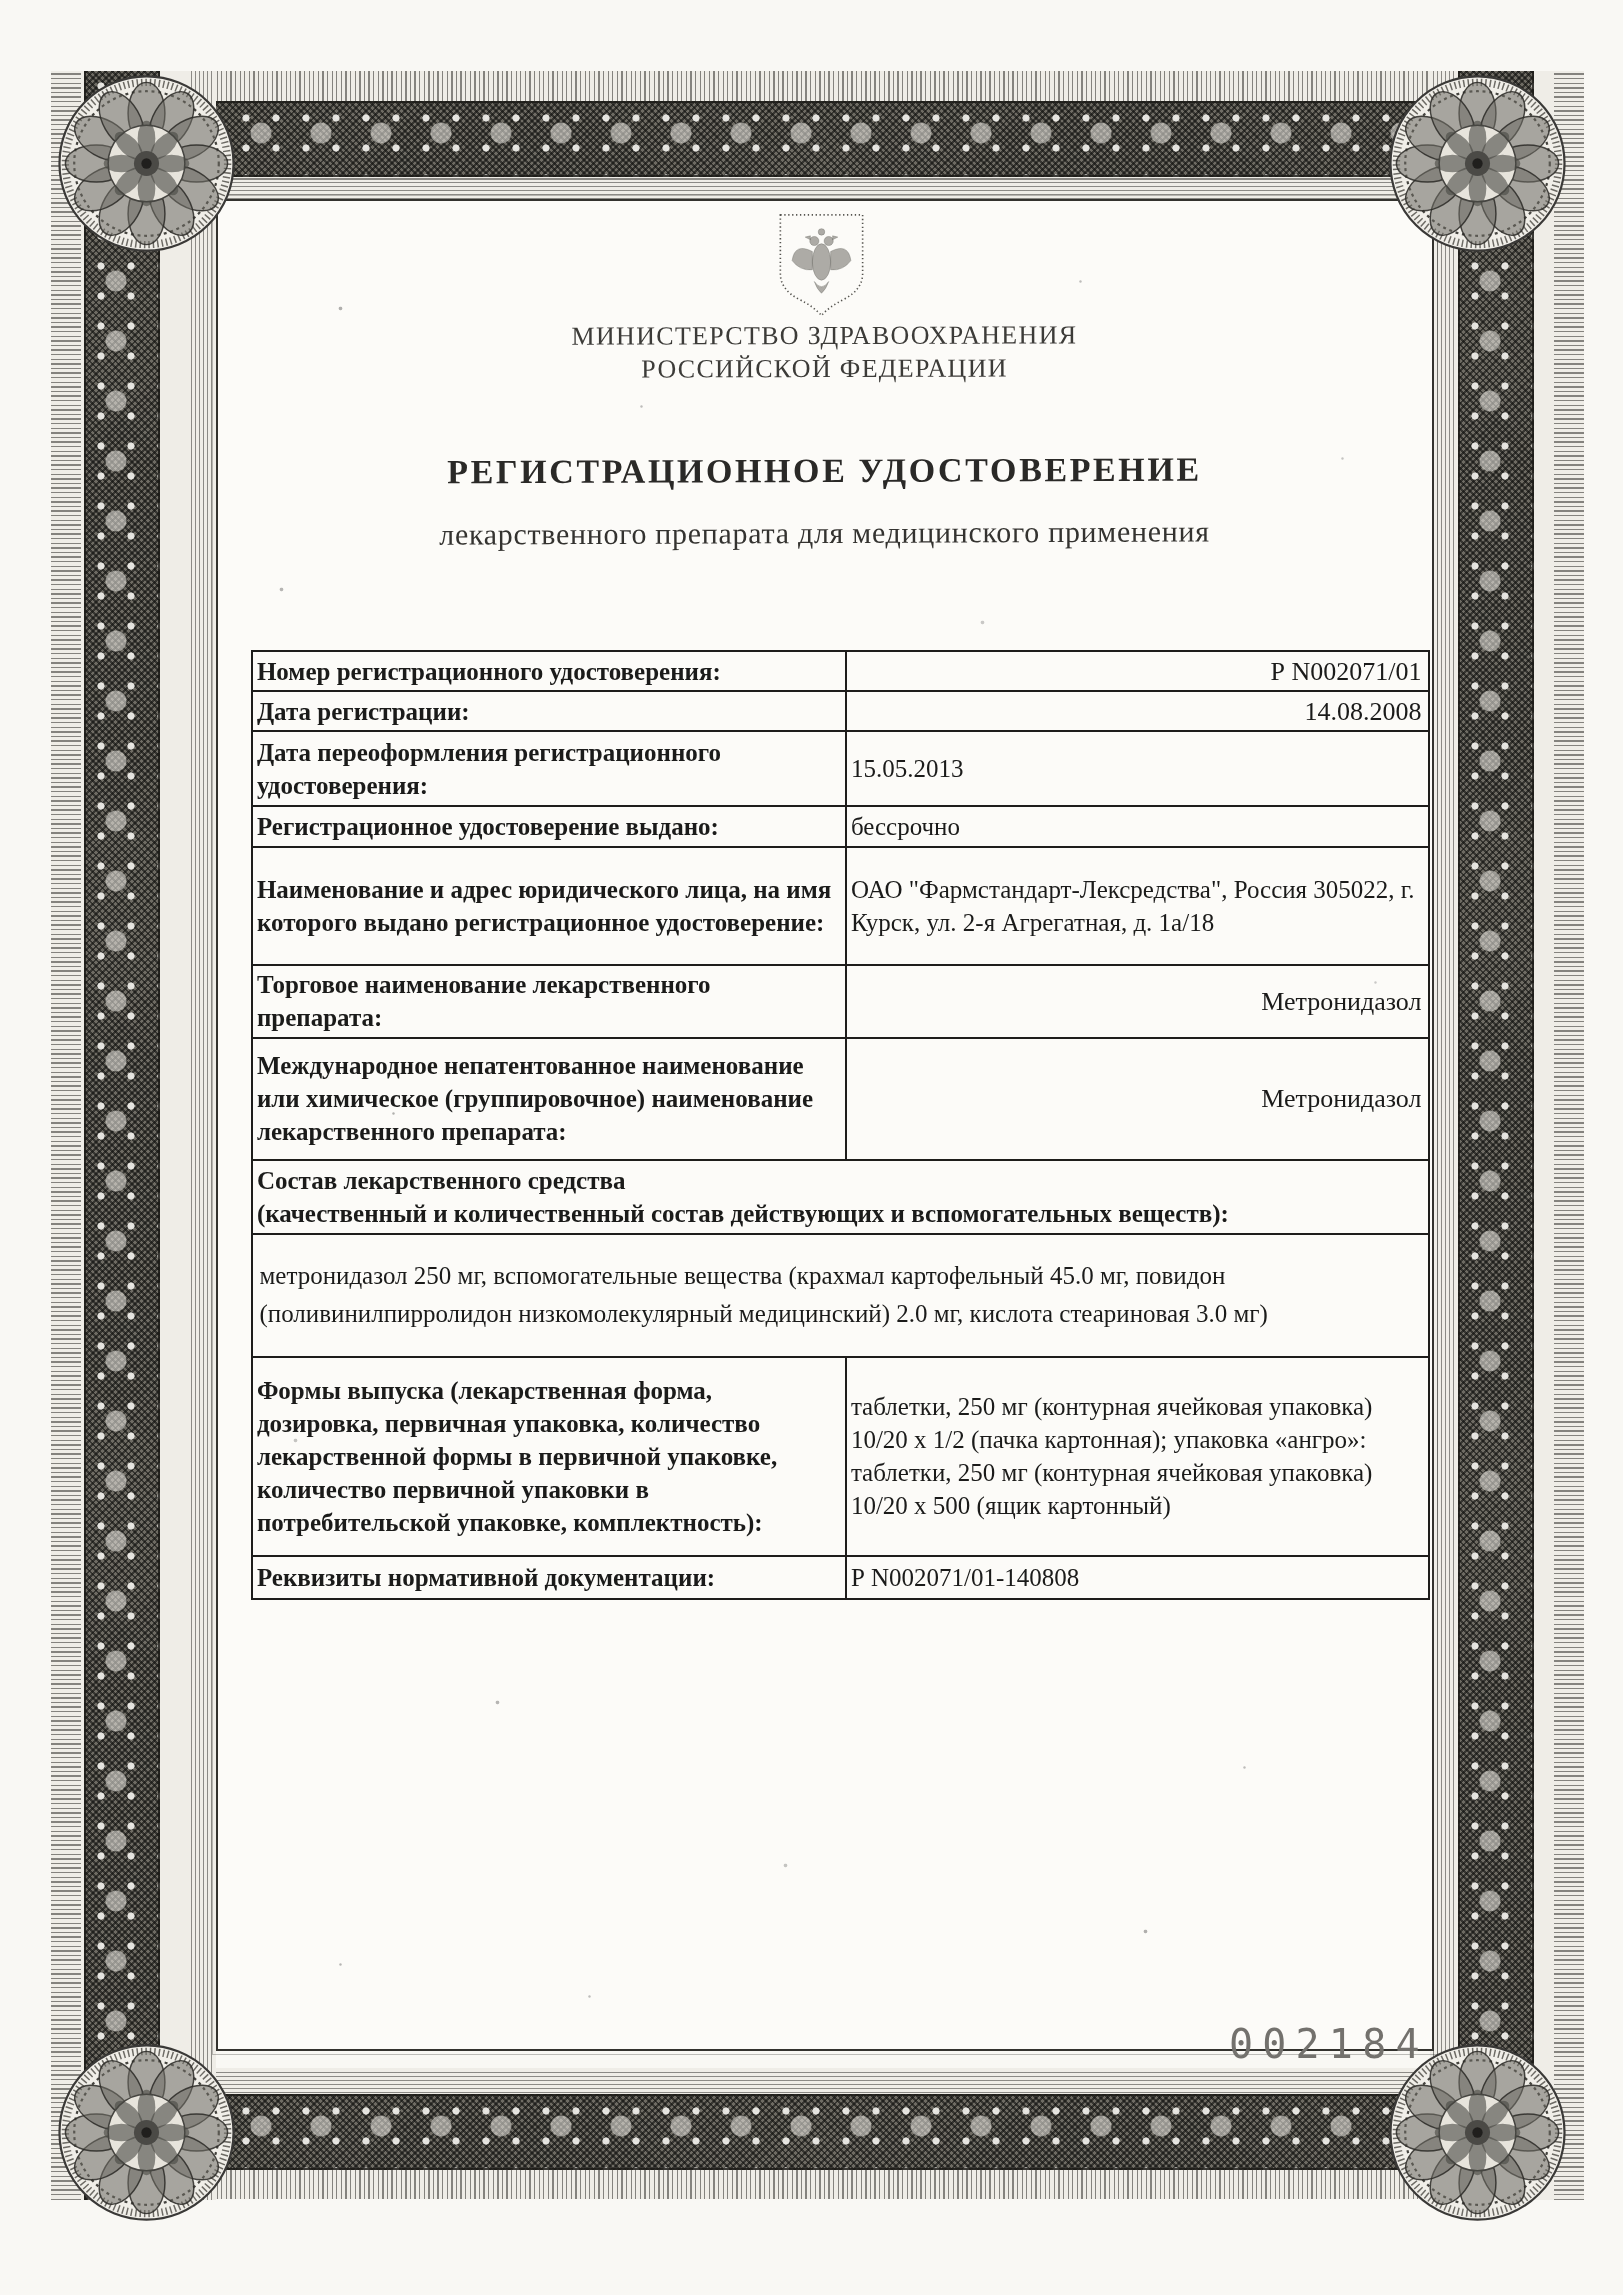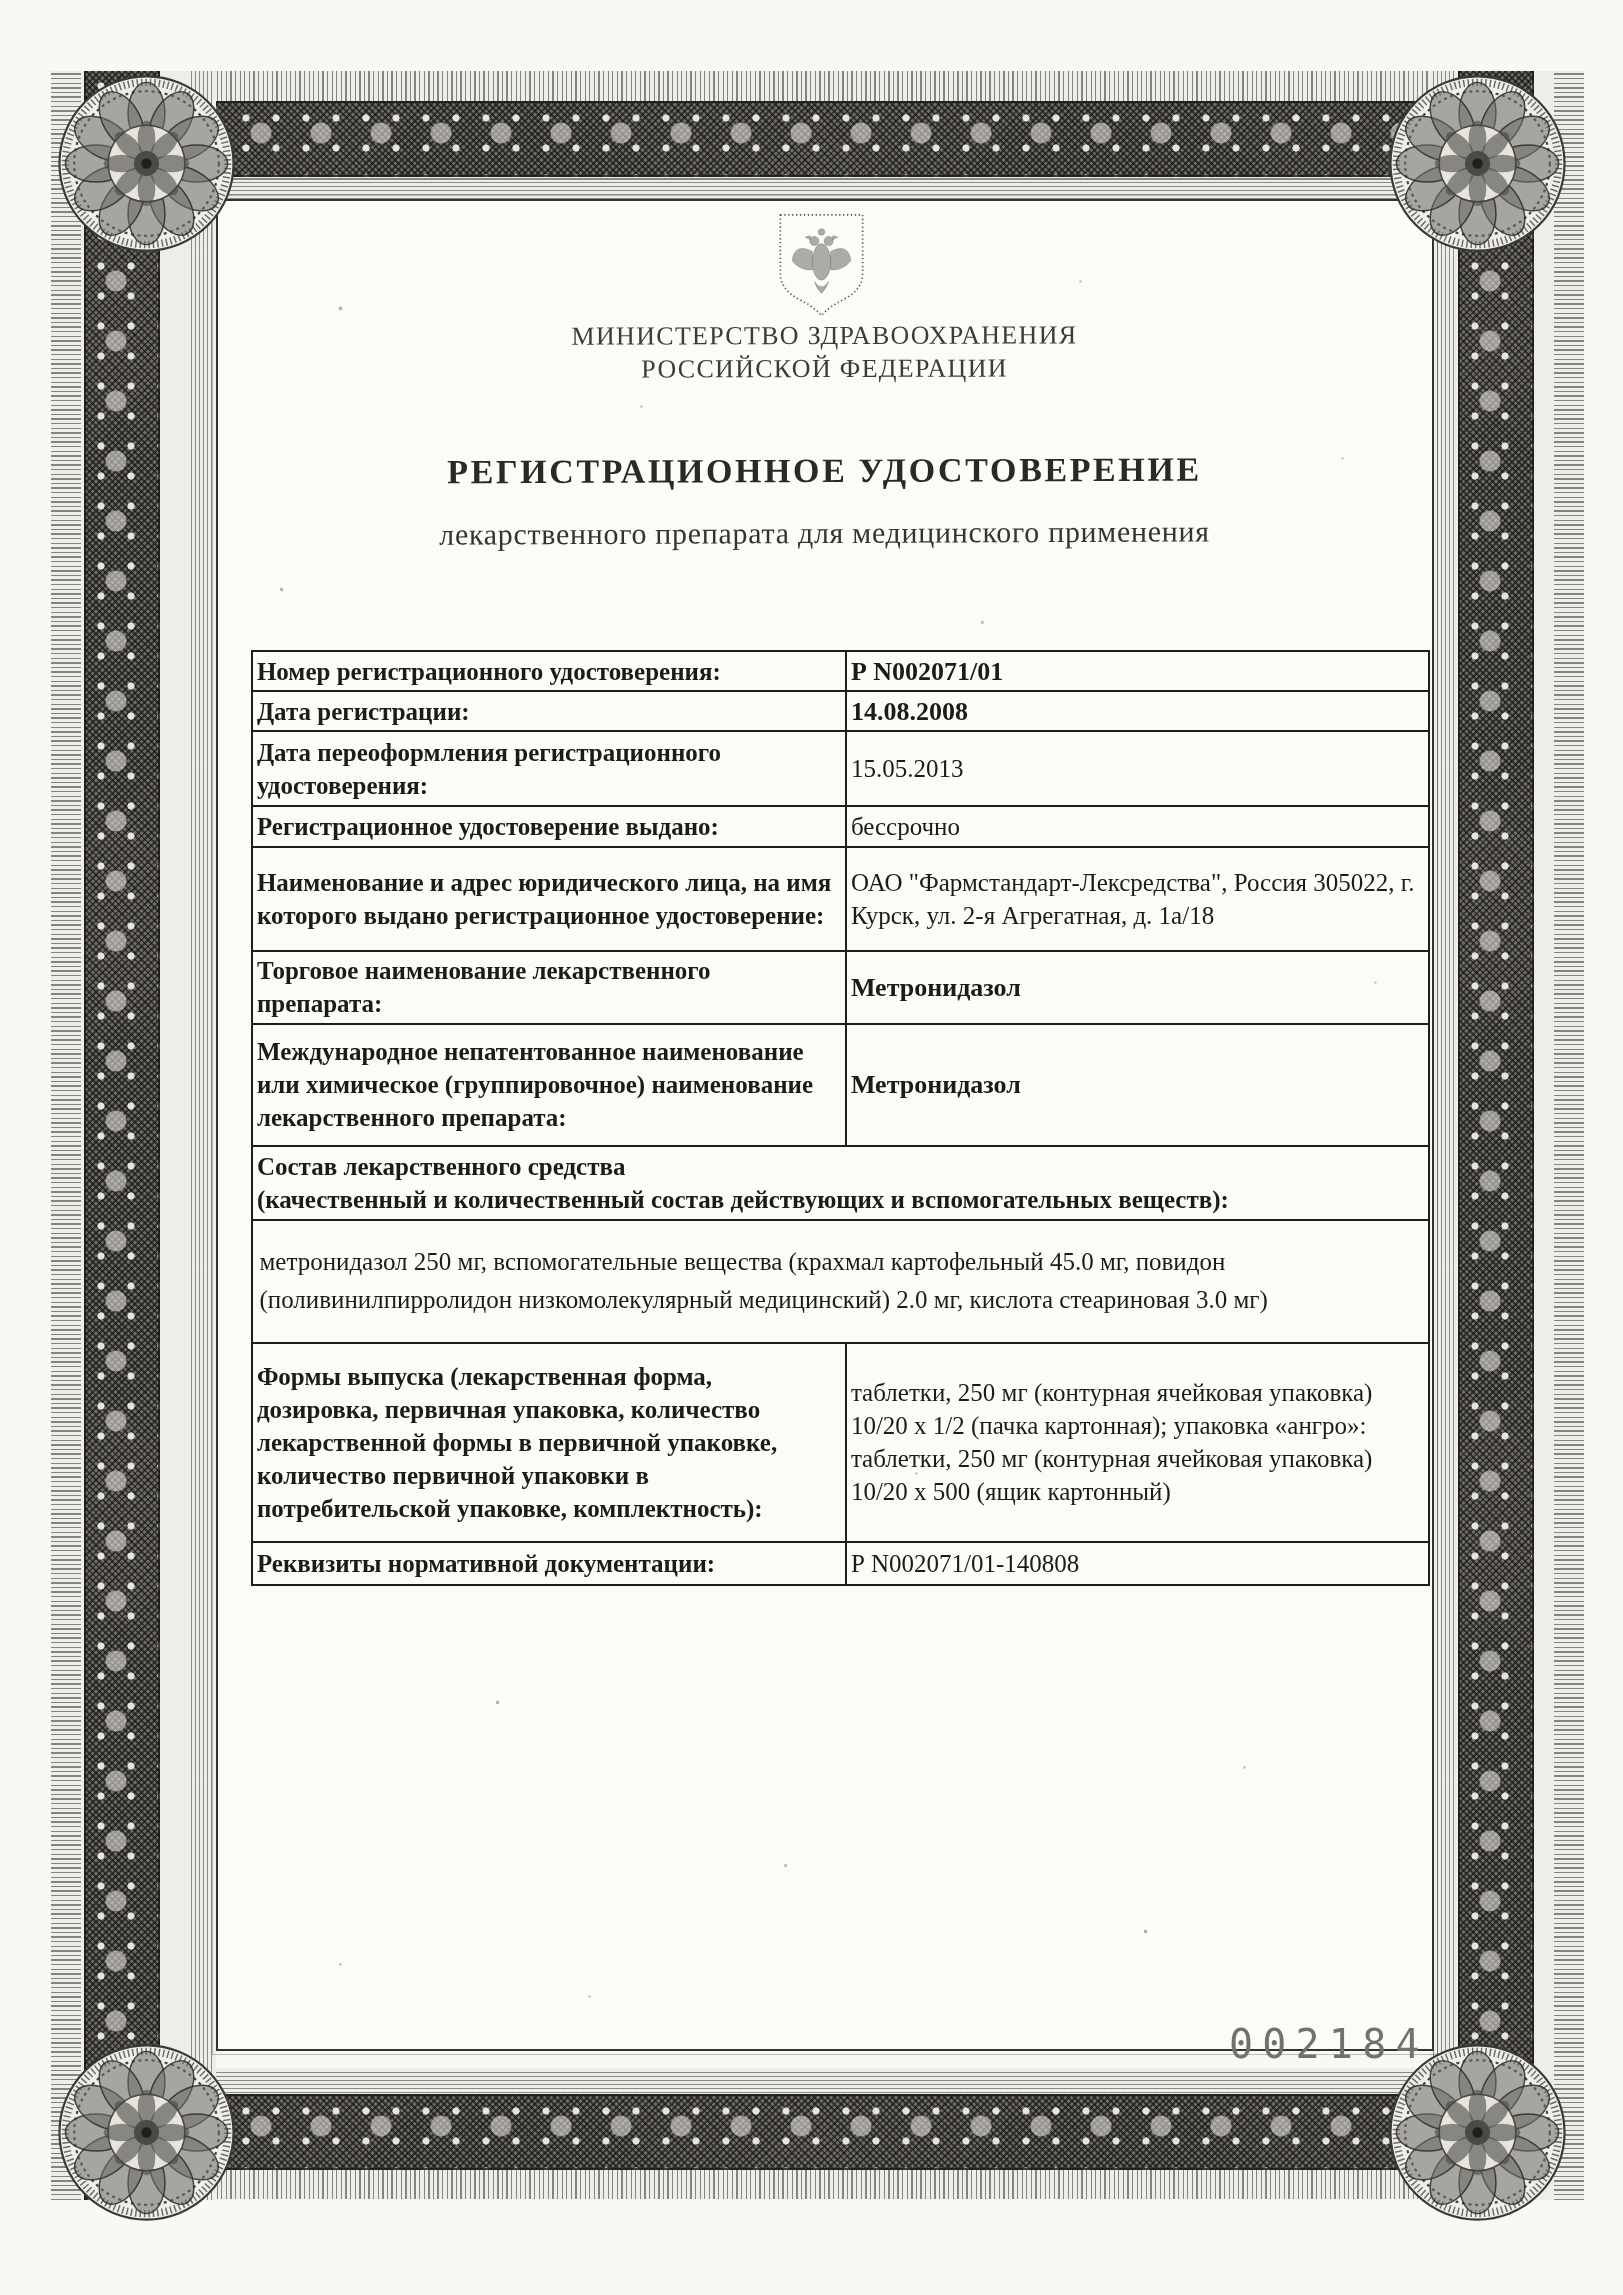--- a/index.html
+++ b/index.html
@@ -91,25 +91,25 @@
 
   
   table.reg { position: absolute; left: 251px; top: 650px; width: 1176px;
     border-collapse: collapse; table-layout: fixed;
     font-size: 25px; line-height: 33px; }
   table.reg col.c1 { width: 594px; }
   table.reg col.c2 { width: 583px; }
   table.reg td { border: 2px solid #1e1d1b; padding: 2.6px 6.5px 2.6px 3.9px; vertical-align: middle; }
   td.lbl { font-weight: bold; }
   td.val { vertical-align: top; padding-left: 7.9px; }
-  tr.vc td.val { text-align: left; vertical-align: middle; font-weight: bold; font-size: 26px; }
+  tr.vc td.val { text-align: right; vertical-align: middle; font-weight: normal; font-size: 26px; }
   tr.full td { font-weight: bold; }
   tr.comp td { font-weight: normal; line-height: 38px; padding: 7.9px 6.5px; }
   .r1  { height: 35px; }  .r2  { height: 37px; }  .r3  { height: 75px; }
-  .r4  { height: 36px; }  .r5  { height: 104px; margin-left: 7px; } .r6  { height: 66px; }
+  .r4  { height: 36px; }  .r5  { height: 118px; margin-left: 7px; } .r6  { height: 66px; }
   .r7  { height: 122px; } .r8  { height: 37px; }  .r9  { height: 74px; }
   .r10 { height: 123px; } .r11 { height: 199px; } .r12 { height: 39px; }
   .r13 { height: 43px; }
   .hdr-line { display: block; }
 
   .serial { left: 1229px; top: 2021px;
     font-family: "DejaVu Sans Mono", "Liberation Mono", monospace;
     font-size: 40px; color: #73716d; letter-spacing: 9.2px; }
 
   

